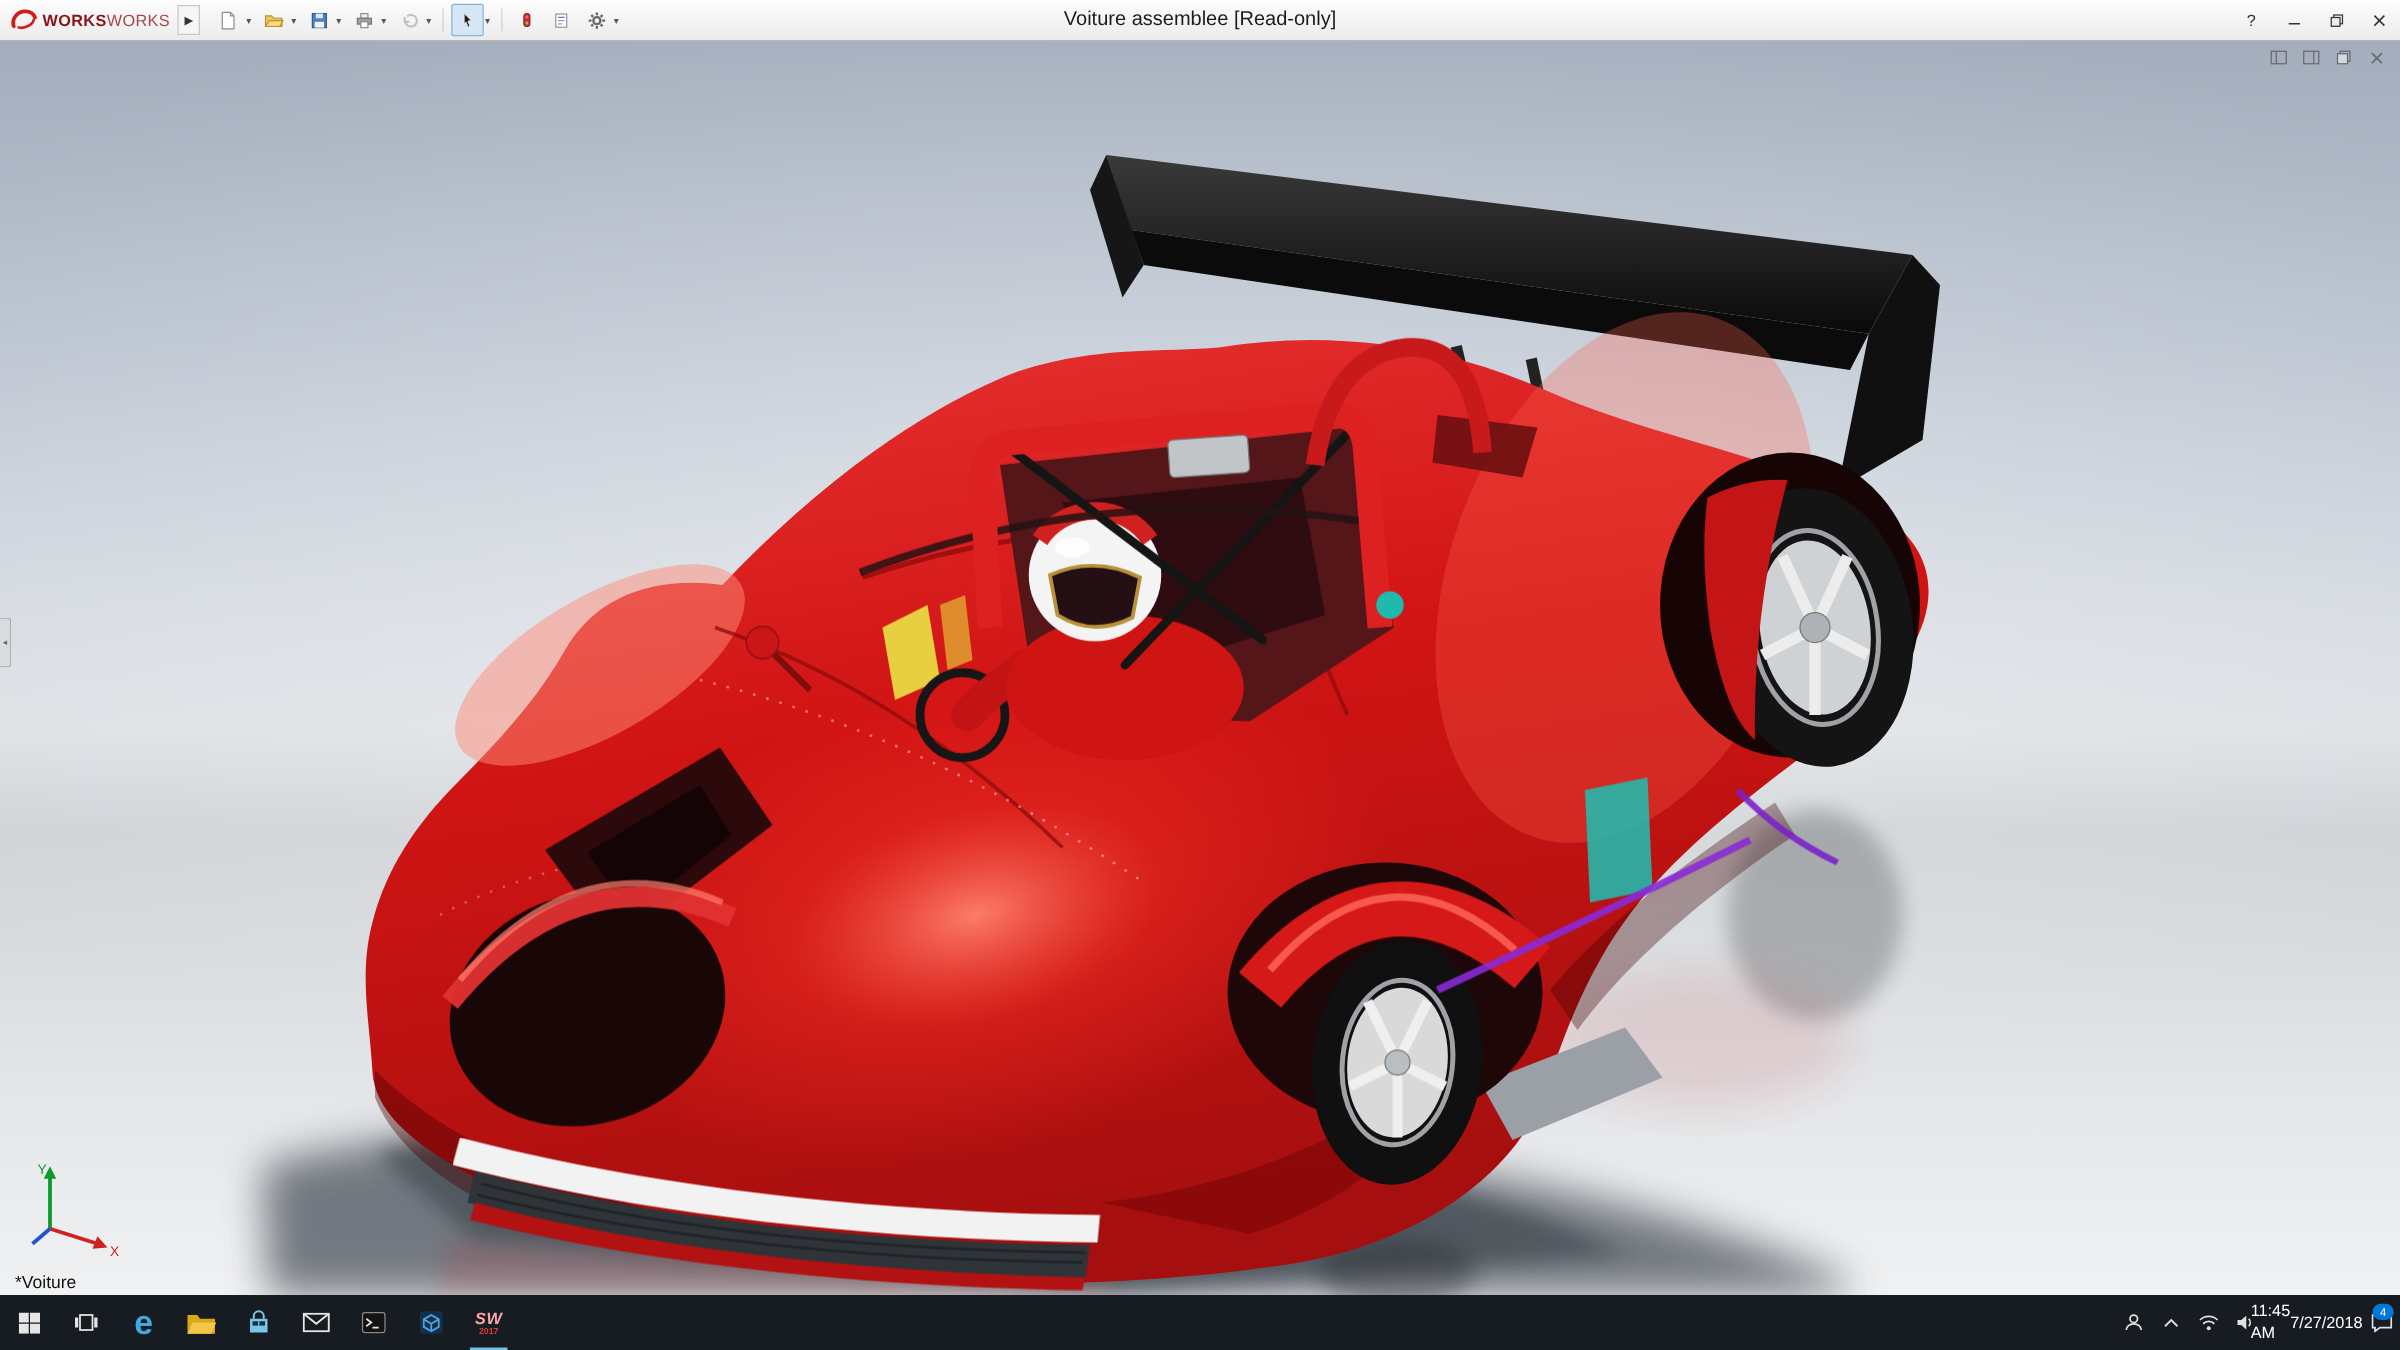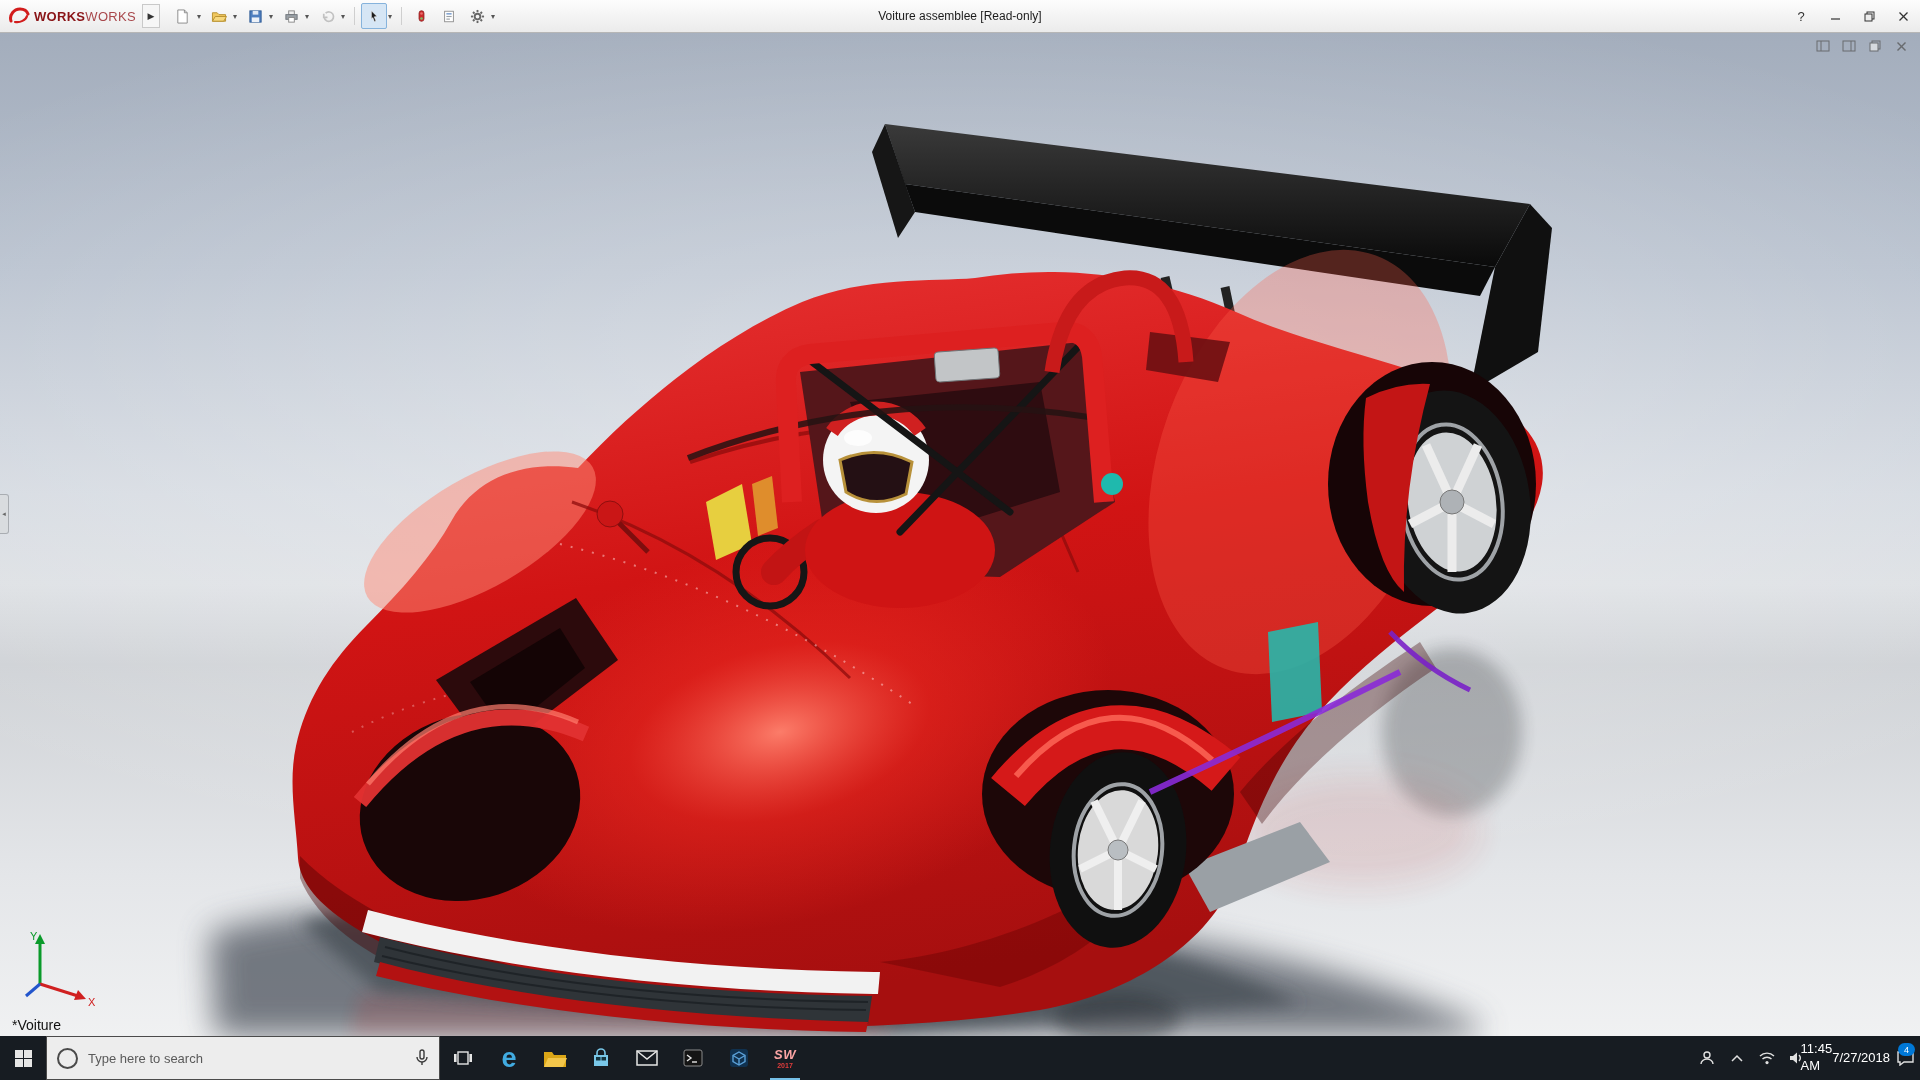--- a/index.html
+++ b/index.html
@@ -16,21 +16,21 @@
   .flyout-btn{border:1px solid #c9c9c9;background:#f6f6f6;width:16px;height:22px;
     display:flex;align-items:center;justify-content:center;font-size:9px;color:#333;margin-right:10px;cursor:default;}
   .tbar{display:flex;align-items:center;gap:2px;}
   .tb{display:inline-flex;align-items:center;justify-content:center;width:24px;height:24px;
     border:1px solid transparent;border-radius:2px;background:transparent;}
   .tb.pressed{background:#d6e6f5;border-color:#86b3dc;}
   .tb.disabled svg{opacity:.55;}
   .caret{font-size:8px;color:#555;margin:0 3px 0 -1px;}
   .tsep{width:1px;height:18px;background:#cfcfcf;margin:0 4px;}
   .win-title{position:absolute;left:50%;top:0;height:32px;display:flex;align-items:center;
-    transform:translateX(-50%);font-size:12px;color:#1c1c1c;pointer-events:none;white-space:nowrap;}
+    transform:translateX(-50%);font-size:16px;color:#1c1c1c;pointer-events:none;white-space:nowrap;}
   .win-ctrls{margin-left:auto;display:flex;align-items:center;height:100%;}
   .wbtn{width:34px;height:100%;display:flex;align-items:center;justify-content:center;color:#333;font-size:13px;}
 
   
   .viewport{position:absolute;top:32px;bottom:44px;left:0;right:0;overflow:hidden;
     background:
       radial-gradient(120% 80% at 50% 40%, rgba(255,255,255,.38), rgba(255,255,255,0) 58%),
       linear-gradient(180deg,#a3adbc 0%,#b9c2cf 24%,#d5dae1 46%,#dde0e4 55%,#cfd2d6 63%,#e4e6e9 84%,#f0f1f2 100%);}
   .scene{position:absolute;inset:0;width:100%;height:100%;}
   .doc-controls{position:absolute;top:6px;right:10px;display:flex;gap:8px;z-index:5;}
@@ -401,29 +401,20 @@
 <div class="taskbar">
   <div class="tk">
     <svg width="17" height="17" viewBox="0 0 17 17">
       <rect x="0" y="0" width="8" height="8" fill="#e6e6e6"></rect>
         <rect x="9" y="0" width="8" height="8" fill="#e6e6e6"></rect>
       <rect x="0" y="9" width="8" height="8" fill="#e6e6e6"></rect>
         <rect x="9" y="9" width="8" height="8" fill="#e6e6e6"></rect>
     </svg>
   </div>
 
-  <div class="searchbox">
-    <span class="cortana-ring"></span>
-    <input type="text" placeholder="Type here to search" style="">
-    <svg width="14" height="18" viewBox="0 0 14 18">
-      <rect x="5" y="1" width="4" height="9" rx="2" fill="none" stroke="#3a3a3a" stroke-width="1.4"></rect>
-      <path d="M2,8 a5,5 0 0 0 10,0" fill="none" stroke="#3a3a3a" stroke-width="1.4"></path>
-      <line x1="7" y1="13" x2="7" y2="16" stroke="#3a3a3a" stroke-width="1.4"></line>
-    </svg>
-  </div>
 
   <div class="tk">
     <svg width="20" height="16" viewBox="0 0 20 16">
       <rect x="5" y="2" width="10" height="12" fill="none" stroke="#e6e6e6" stroke-width="1.4"></rect>
       <rect x="1" y="4" width="2.6" height="8" fill="#e6e6e6"></rect>
       <rect x="16.4" y="4" width="2.6" height="8" fill="#e6e6e6"></rect>
     </svg>
   </div>
 
   <div class="tk">

